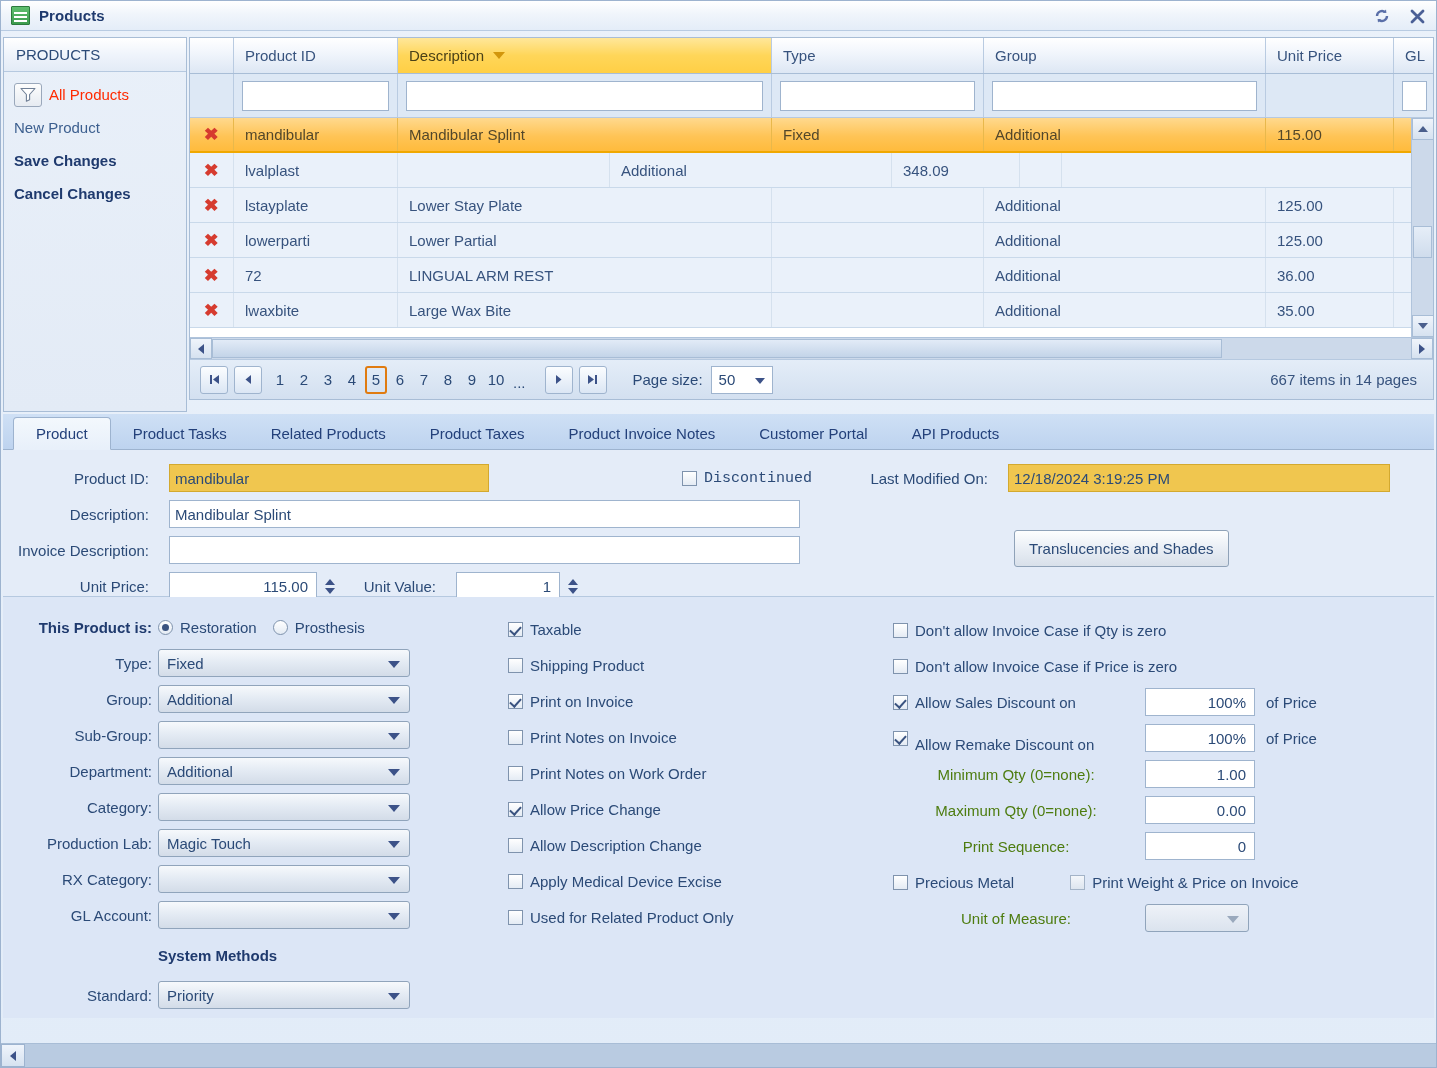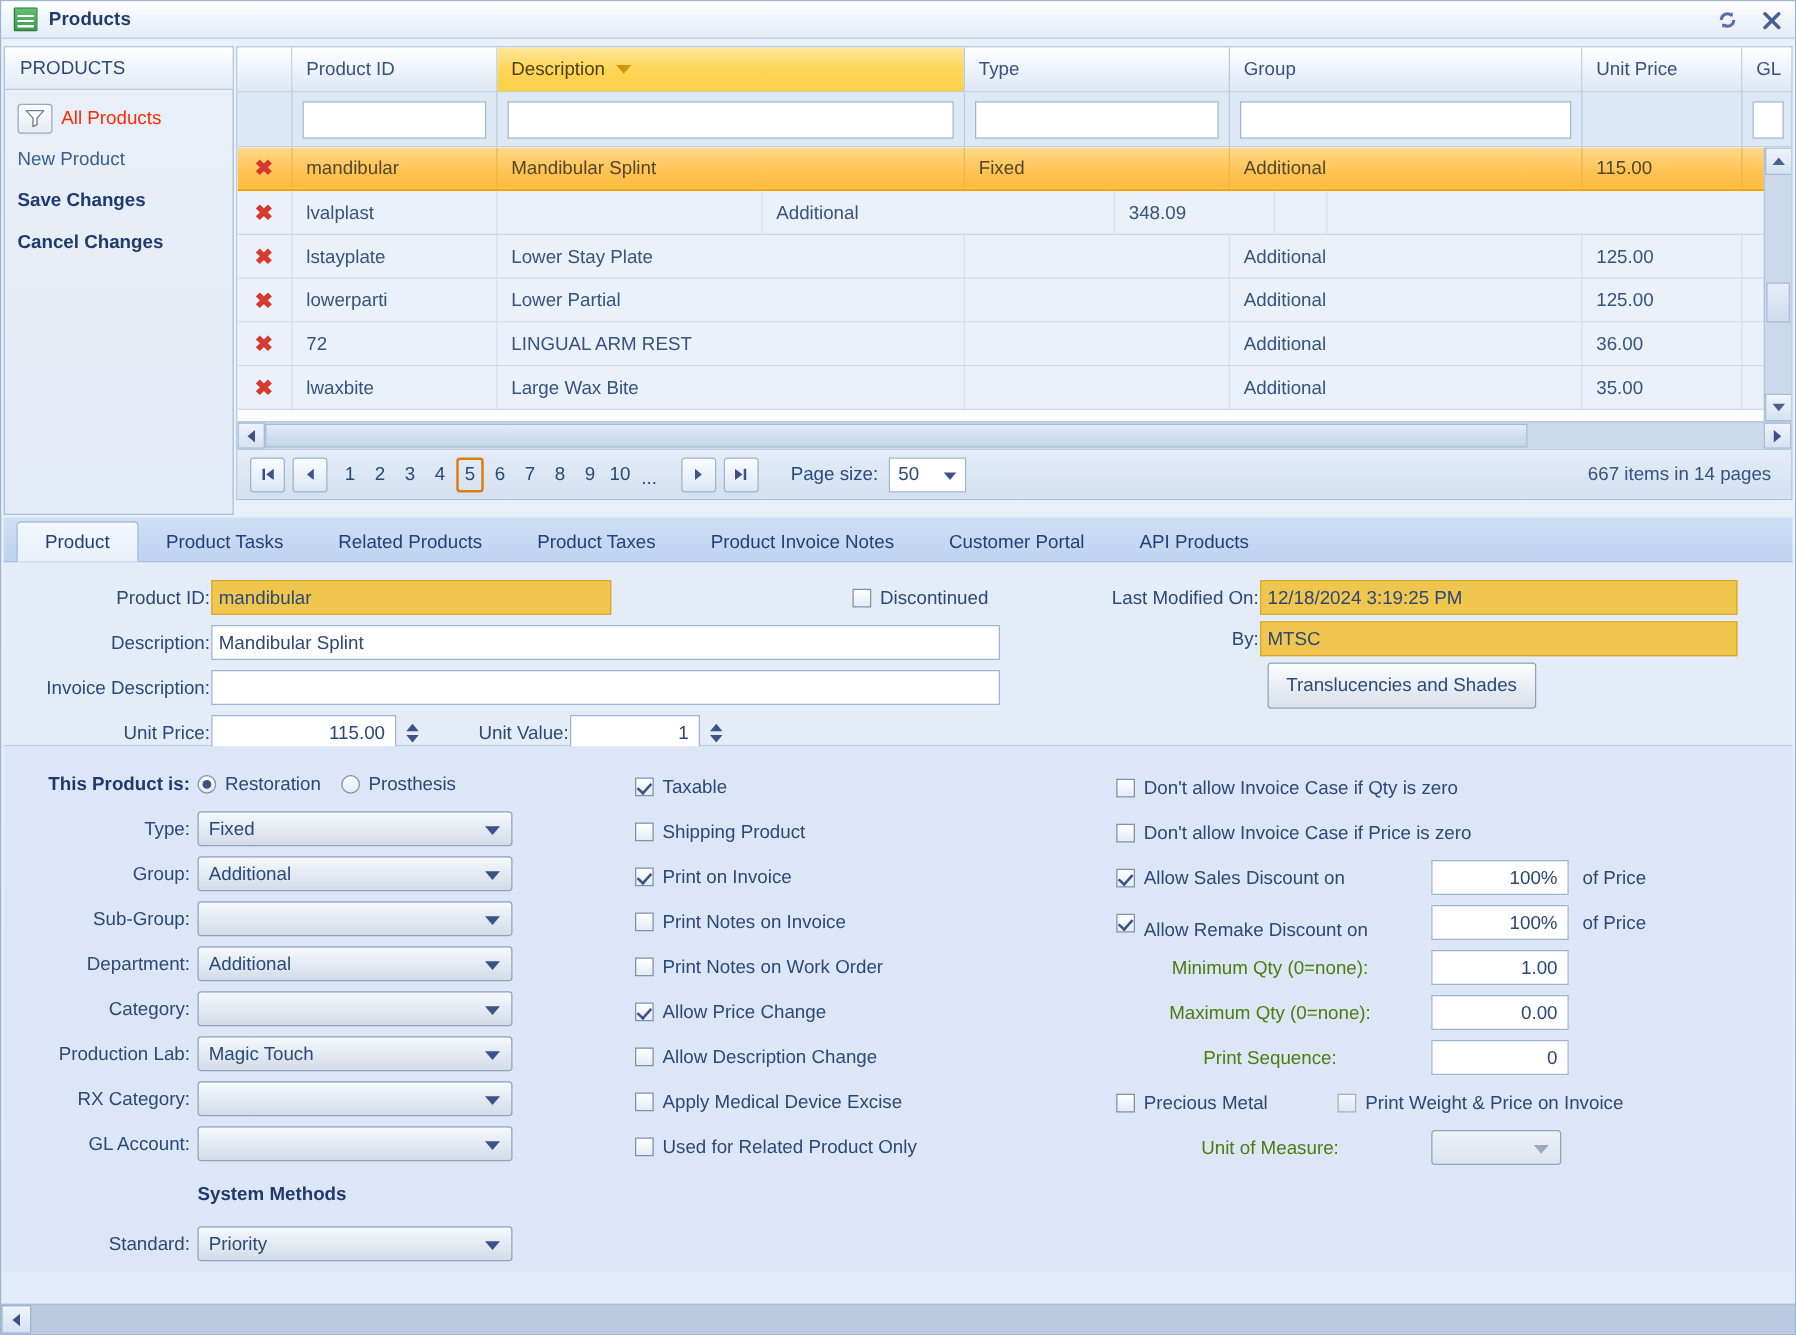--- a/index.html
+++ b/index.html
@@ -338,21 +338,21 @@
     border-bottom: 1px solid #b6c9e0;
     height: 147px;
     margin: 0 2px;
     position: relative;
     padding-top: 13px;
   }
   .frow { display: flex; align-items: center; margin-bottom: 8px; }
   .flabel {
     font-size: 15px; color: #2b4a77;
     text-align: right;
-    padding-right: 1px;
+    padding-right: 20px;
   }
   .finput {
     height: 28px;
     border: 1px solid #9fb4ce;
     background: #fff;
     font-size: 15px; color: #2b4a77;
     font-family: "Liberation Sans", sans-serif;
     padding: 0 5px;
     outline: none;
   }
@@ -740,32 +740,28 @@
         <span class="tri-dn"></span>
       </span>
       <div class="flabel" style="width:118px;">Unit Value:</div>
       <input class="finput num" style="width: 104px;" value="1">
       <span class="spin">
         <span class="tri-up"></span>
         <span class="tri-dn"></span>
       </span>
     </div>
 
-    <div style="position:absolute;left:679px;top:20px;display:flex;align-items:center;">
+    <div style="position:absolute;left:679px;top:20px;display:flex;align-items:center;font-family:Liberation Mono, monospace;">
       <span class="cbox"></span>
       <span class="cbox-label">Discontinued</span>
     </div>
 
     <div style="position:absolute;left:860px;top:14px;display:flex;align-items:center;">
       <div class="flabel" style="width:145px;">Last Modified On:</div>
       <input class="finput hl" style="width: 382px;" value="12/18/2024 3:19:25 PM">
-    </div>
-    <div style="position:absolute;left:860px;top:47px;display:flex;align-items:center;">
-      <div class="flabel" style="width:145px;">By:</div>
-      <input class="finput hl" style="width: 382px;" value="MTSC">
     </div>
     <div style="position:absolute;left:1011px;top:80px;">
       <div class="btn-std">Translucencies and Shades</div>
     </div>
 
   </div>
 
   <div class="form-bottom">
 
     <div class="col-left">

